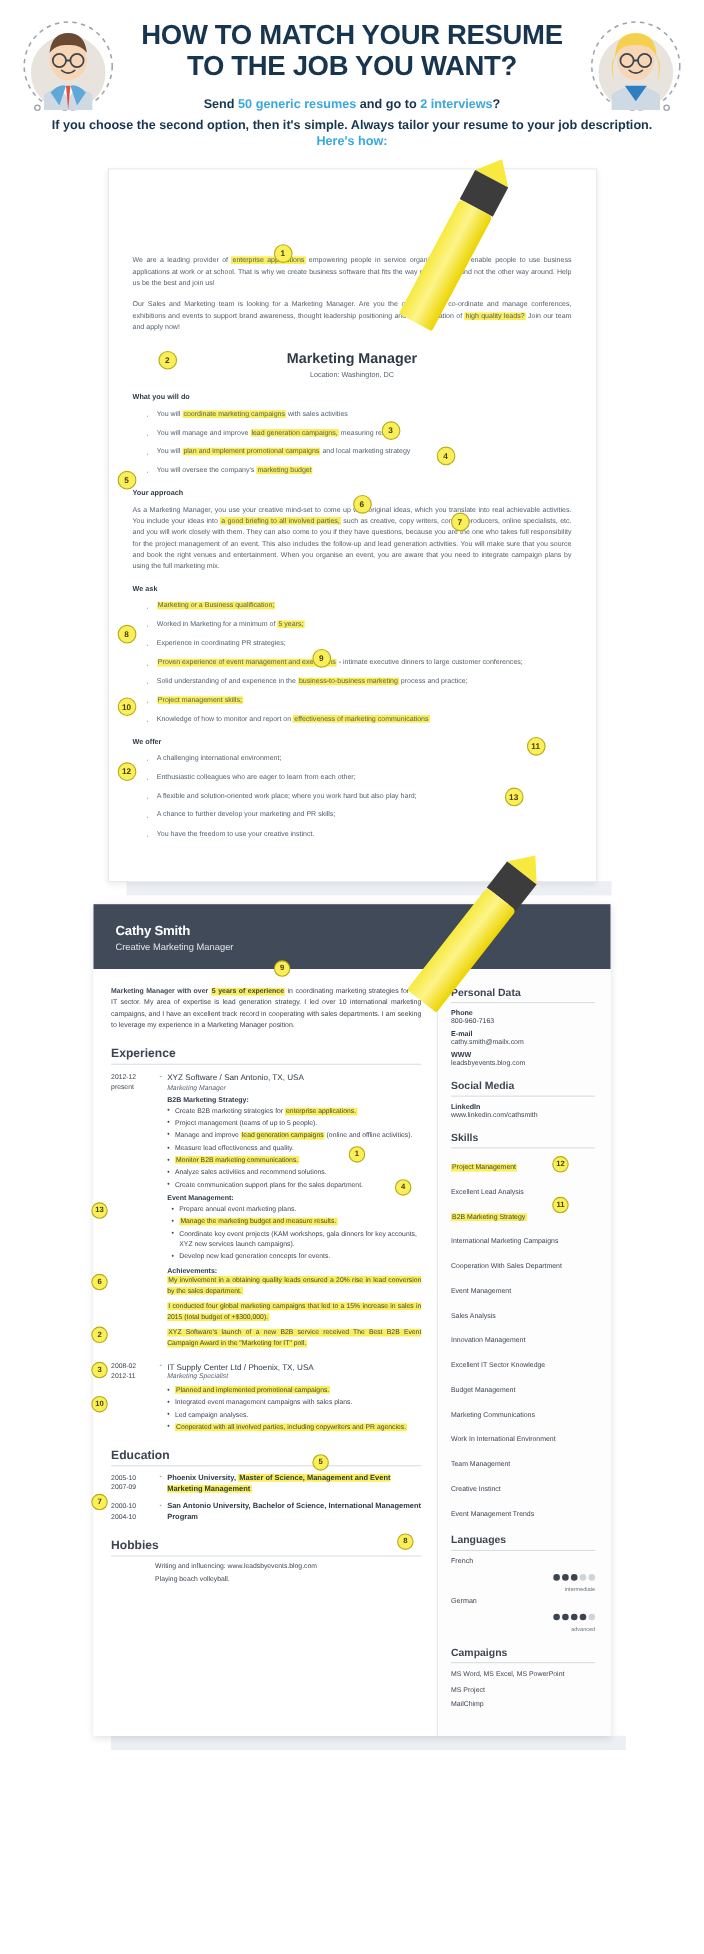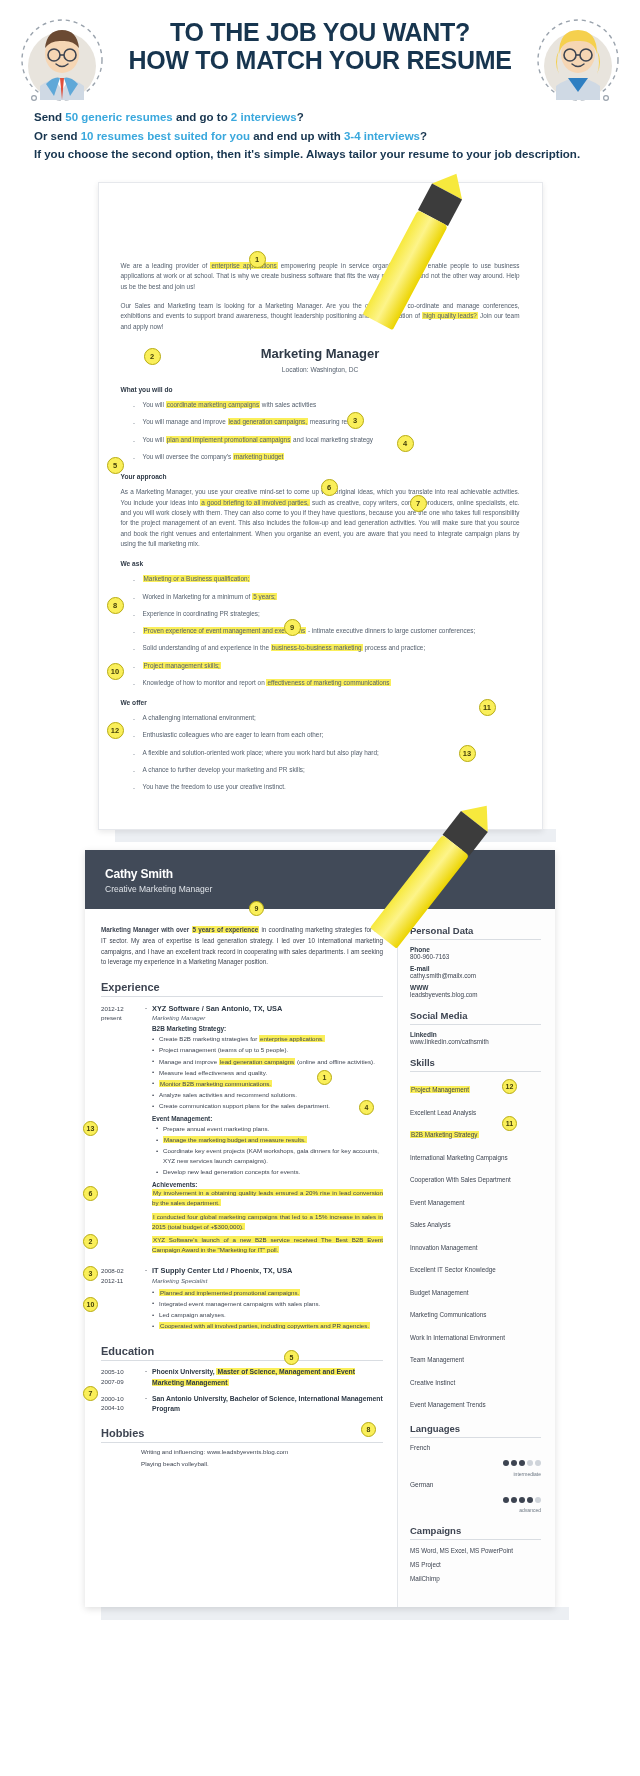--- a/index.html
+++ b/index.html
@@ -40,21 +40,21 @@
     position: relative;
   }
   .rather-box:after {
     content: ""; position: absolute; left: 50%; bottom: -7px;
     margin-left: -7px; width: 0; height: 0;
     border-left: 7px solid transparent; border-right: 7px solid transparent;
     border-top: 7px solid #fff;
     filter: drop-shadow(0 1px 0 #9aa3ad);
   }
 
-  .lede { text-align: left; margin-top: 34px; padding: 0 34px; }
+  .lede { text-align: center; margin-top: 12px; padding: 0 10px; }
   .lede p { font-size: 11.5px; font-weight: bold; color: #17354f; line-height: 1.62; }
   .accent { color: #3aa8dd; }
   .heres { color: #3aa8dd; font-weight: bold; font-size: 11.5px; }
 
   
   .jobwrap { position: relative; margin: 14px 0 0; }
   .jobcard {
     position: relative;
     margin: 0 auto; width: 445px; min-height: 620px;
     background: #fff; border: 1px solid #e6e8ec;
@@ -132,21 +132,21 @@
     font-size: 11px; font-weight: bold; color: #3d4451;
     margin: 13px 0 0; padding-bottom: 3px; border-bottom: 1px solid #d9dde2;
   }
   .rsec.side { font-size: 9.5px; margin: 12px 0 6px; }
   .rsec.side.first { margin-top: 0; }
 
   .job { display: flex; margin-top: 7px; }
   .jdates { width: 44px; font-size: 6.2px; color: #3d4451; line-height: 1.5; flex-shrink: 0; }
   .jdash { width: 7px; font-size: 6.2px; color: #3d4451; flex-shrink: 0; }
   .jmain { flex: 1; }
-  .jtitle { font-size: 7.4px; font-weight: bold; color: #2f3a47; }
+  .jtitle { font-size: 7.4px; font-weight: normal; color: #2f3a47; }
   .jsub { font-size: 6.2px; font-style: italic; color: #55606e; margin-top: 1.5px; }
   .jgroup { font-size: 6.4px; font-weight: bold; color: #2f3a47; margin-top: 4px; }
   ul.rlist { list-style: none; margin-top: 2px; }
   ul.rlist li {
     font-size: 6.2px; line-height: 1.56; color: #3d4451;
     padding-left: 7px; position: relative; margin-bottom: 1.5px;
   }
   ul.rlist li:before { content: "•"; position: absolute; left: 0; top: -0.5px; }
   ul.rlist.ind li { padding-left: 11px; }
   ul.rlist.ind li:before { left: 4px; }
@@ -213,33 +213,31 @@
         <path d="M65 36 q4 14 0 24 q6 -12 0 -24z" fill="#f5d04e"></path>
         <circle cx="38" cy="41" r="6" fill="none" stroke="#3d4451" stroke-width="1.6"></circle>
         <circle cx="54" cy="41" r="6" fill="none" stroke="#3d4451" stroke-width="1.6"></circle>
         <line x1="44" y1="41" x2="48" y2="41" stroke="#3d4451" stroke-width="1.6"></line>
         <path d="M40 50 q6 5 12 0" fill="none" stroke="#3d4451" stroke-width="1.4" stroke-linecap="round"></path>
         <circle cx="74" cy="84" r="2.4" fill="none" stroke="#9aa3ad" stroke-width="1.2"></circle>
       </svg>
     </div>
 
     <div class="title">
+      <div>HOW TO MATCH YOUR RESUME</div>
       <div>TO THE JOB YOU WANT?</div>
-      <div>HOW TO MATCH YOUR RESUME</div>
     </div>
 
 
     <div class="lede">
       <p>
         <span>Send </span><span class="accent">50 generic resumes</span><span> and go to </span><span class="accent">2 interviews</span><span>?</span>
       </p>
-      <p>
-        <span>Or send </span><span class="accent">10 resumes best suited for you</span><span> and end up with </span><span class="accent">3-4 interviews</span><span>?</span>
-      </p>
       <p>If you choose the second option, then it's simple. Always tailor your resume to your job description.</p>
+      <div class="heres">Here's how:</div>
     </div>
   </div>
 
   <div class="jobwrap">
 
     <div class="pen" style="left:400px; top:-18px; transform: rotate(28deg);">
       <div class="pen-tip"></div>
       <div class="pen-cap"></div>
       <div class="pen-body"></div>
     </div>

